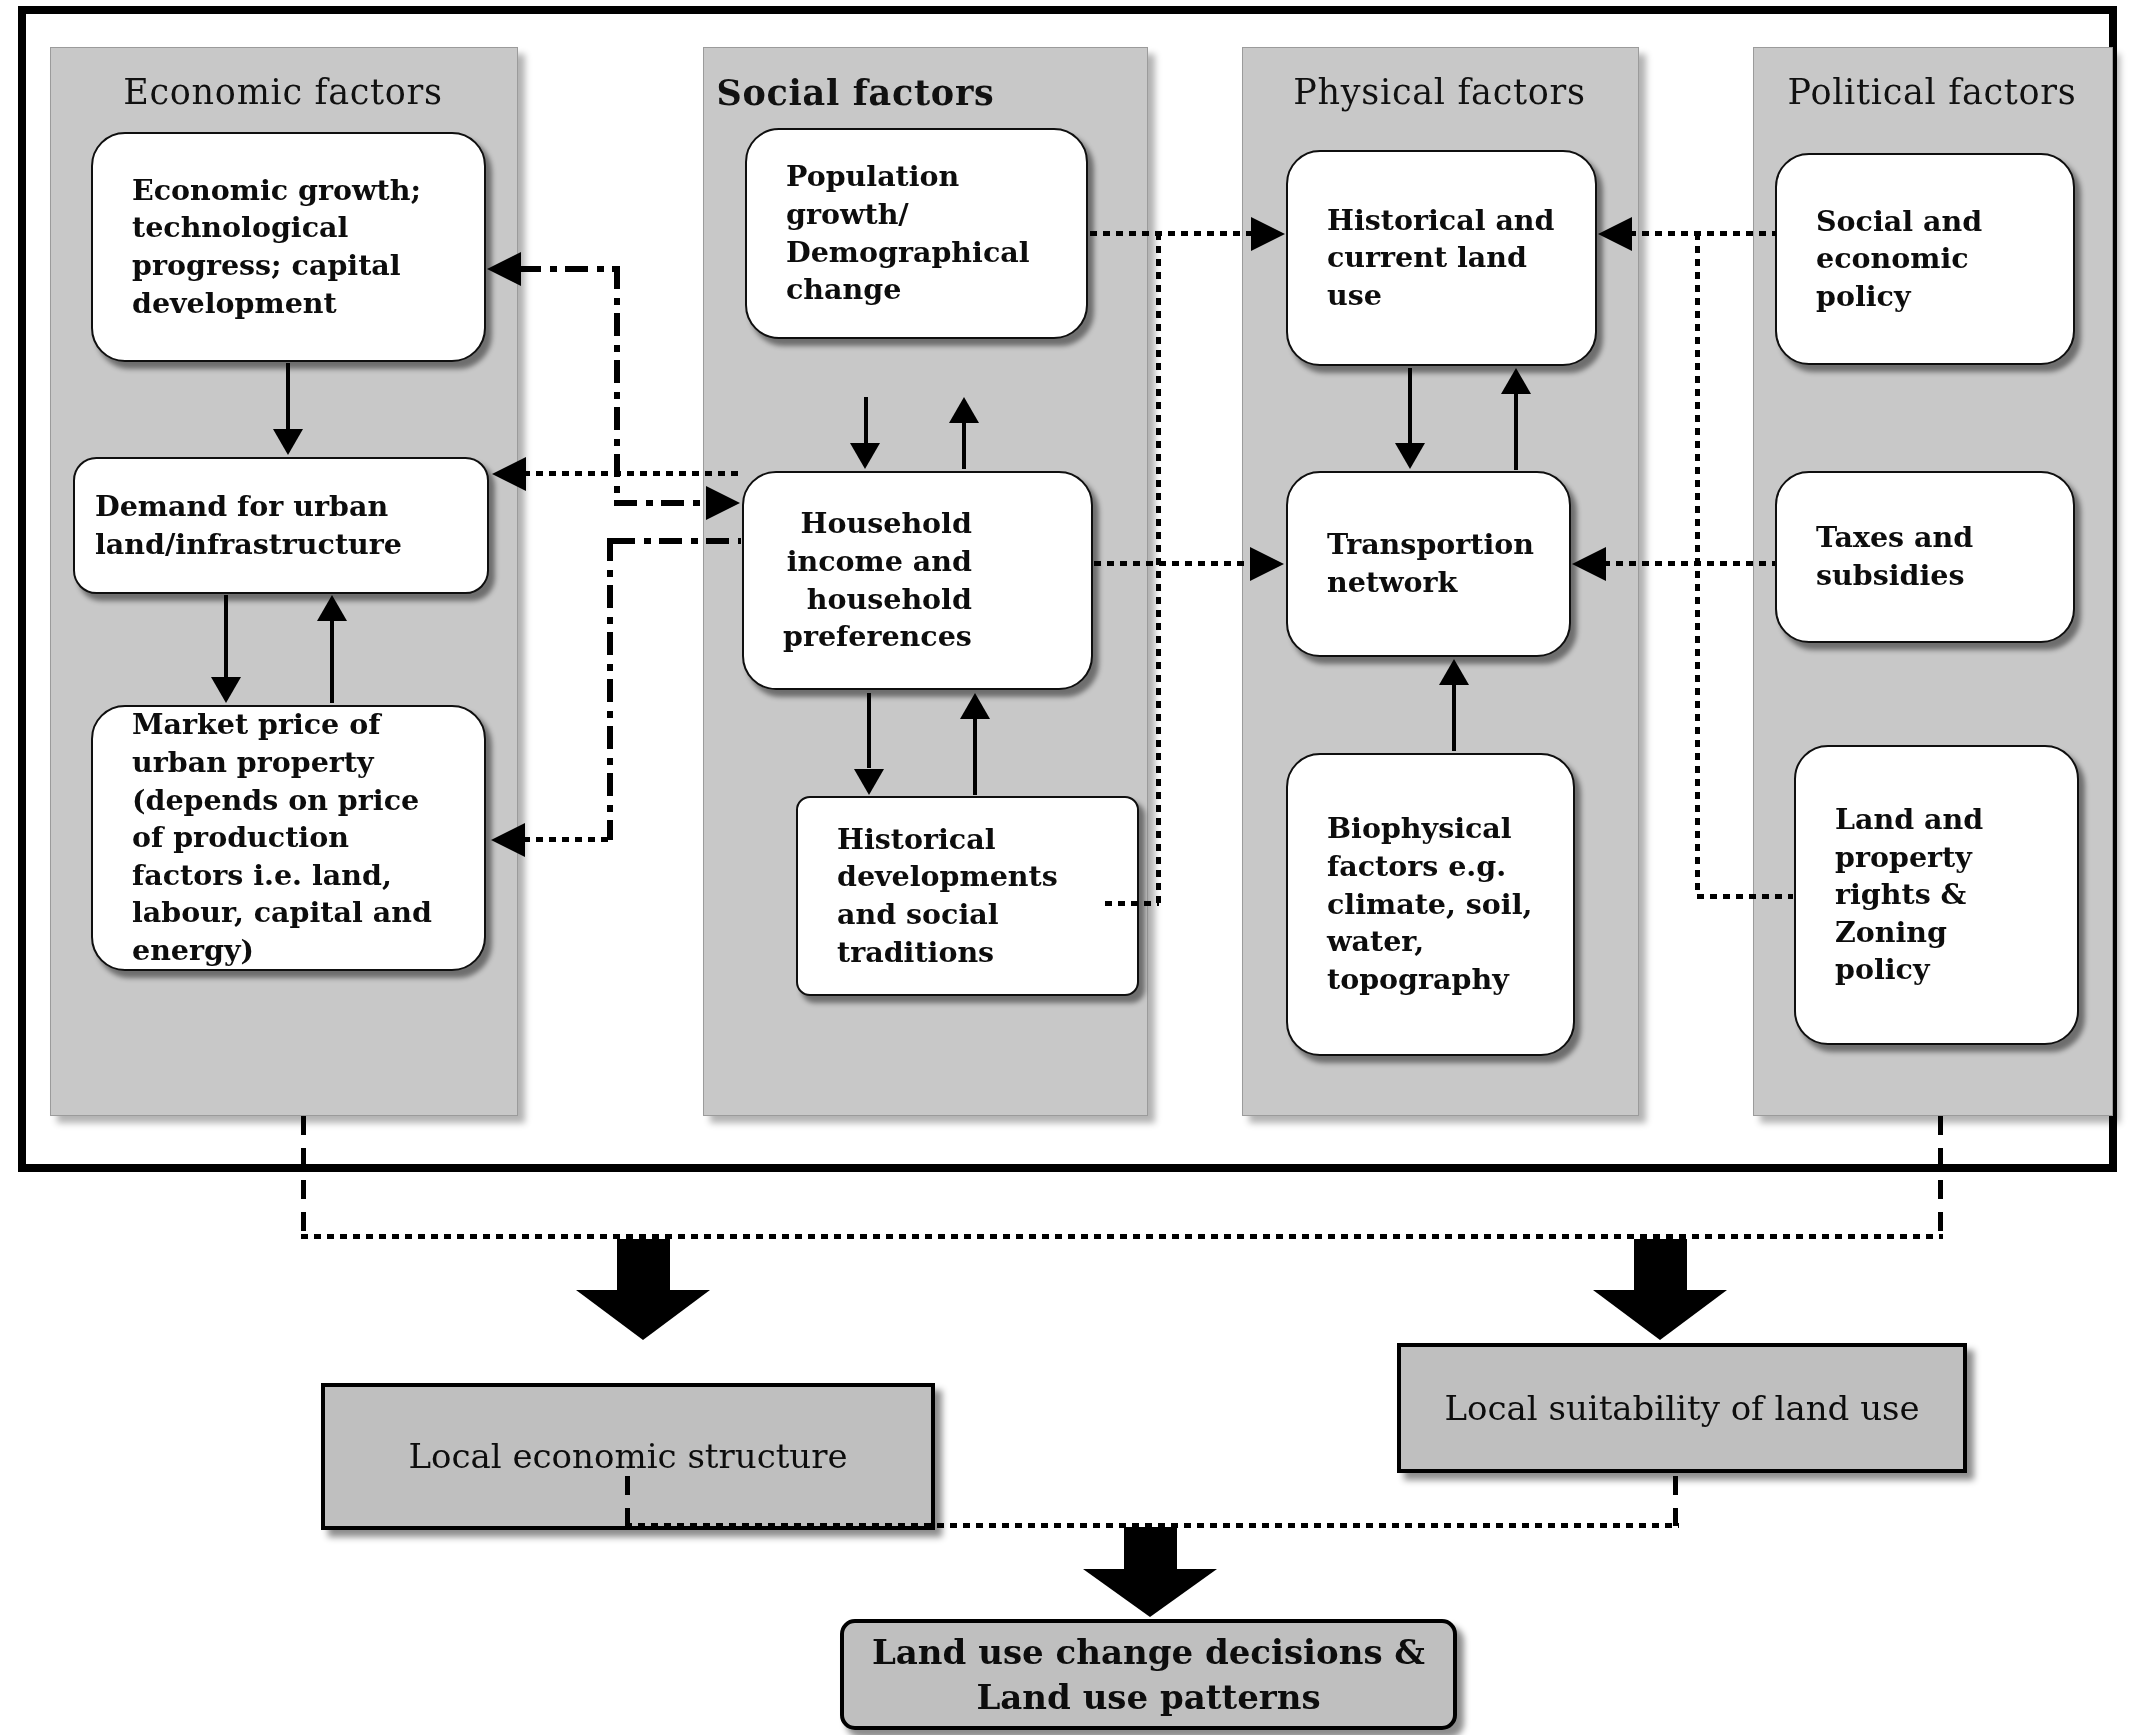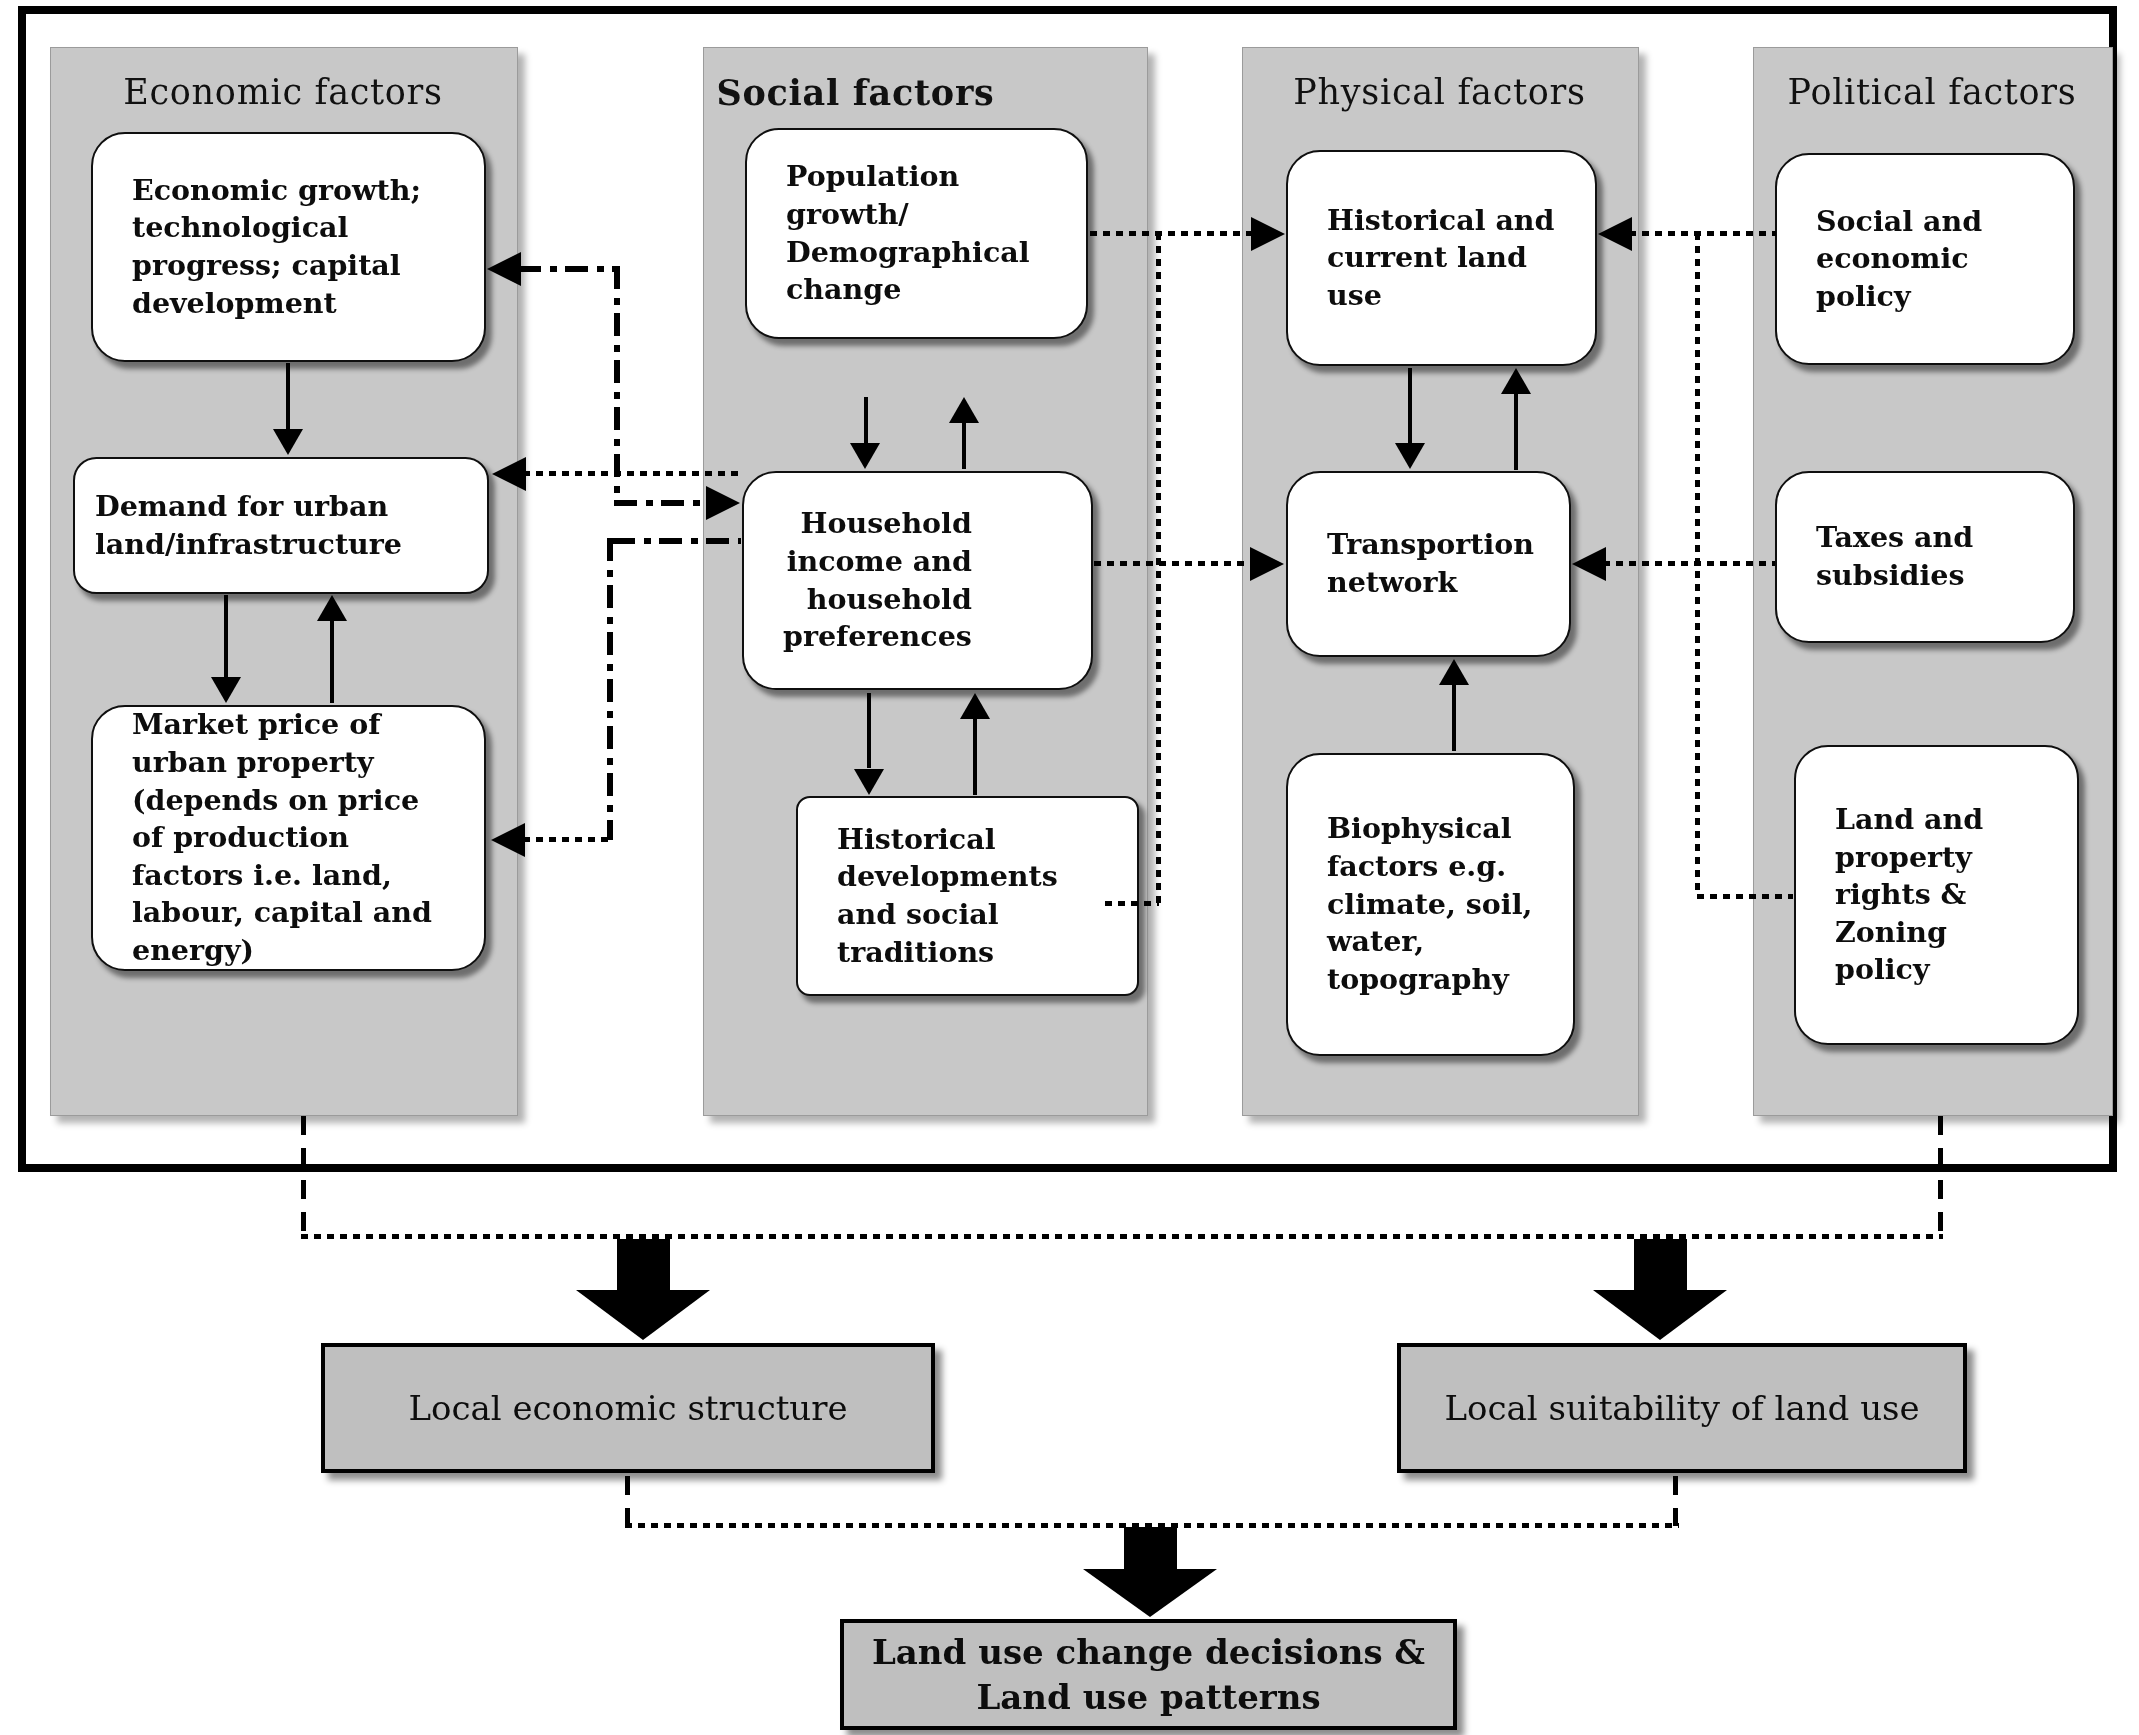--- a/index.html
+++ b/index.html
@@ -197,30 +197,30 @@
   <div>
     <div class="bstem" style="left:617px;top:1239px;width:53px;height:51px;"></div>
     <div class="bhead-down" style="left:576px;top:1290px;"></div>
   </div>
 
   <div>
     <div class="bstem" style="left:1634px;top:1239px;width:53px;height:51px;"></div>
     <div class="bhead-down" style="left:1593px;top:1290px;"></div>
   </div>
 
-  <div class="obox" style="left:321px;top:1343px;width:614px;height:130px;">Local economic structure</div>
+  <div class="obox" style="left:321px;top:1383px;width:614px;height:147px;">Local economic structure</div>
   <div class="obox" style="left:1397px;top:1343px;width:570px;height:130px;">Local suitability of land use</div>
 
   <div class="vdash" style="left:625px;top:1476px;height:50px;"></div>
   <div class="vdash" style="left:1673px;top:1476px;height:50px;"></div>
 
   <div class="hdot" style="left:625px;top:1523px;width:1054px;"></div>
 
   <div>
     <div class="bstem" style="left:1124px;top:1527px;width:53px;height:42px;"></div>
     <div class="bhead-down" style="left:1083px;top:1569px;border-top-width:48px;"></div>
   </div>
 
-  <div class="obox bold" style="left:840px;top:1619px;width:617px;height:111px;">Land use change decisions &amp;
+  <div class="obox bold" style="left:840px;top:1619px;width:617px;height:111px;border-radius:15px;">Land use change decisions &amp;
 Land use patterns</div>
 
 </div>
 
 
 </body></html>

